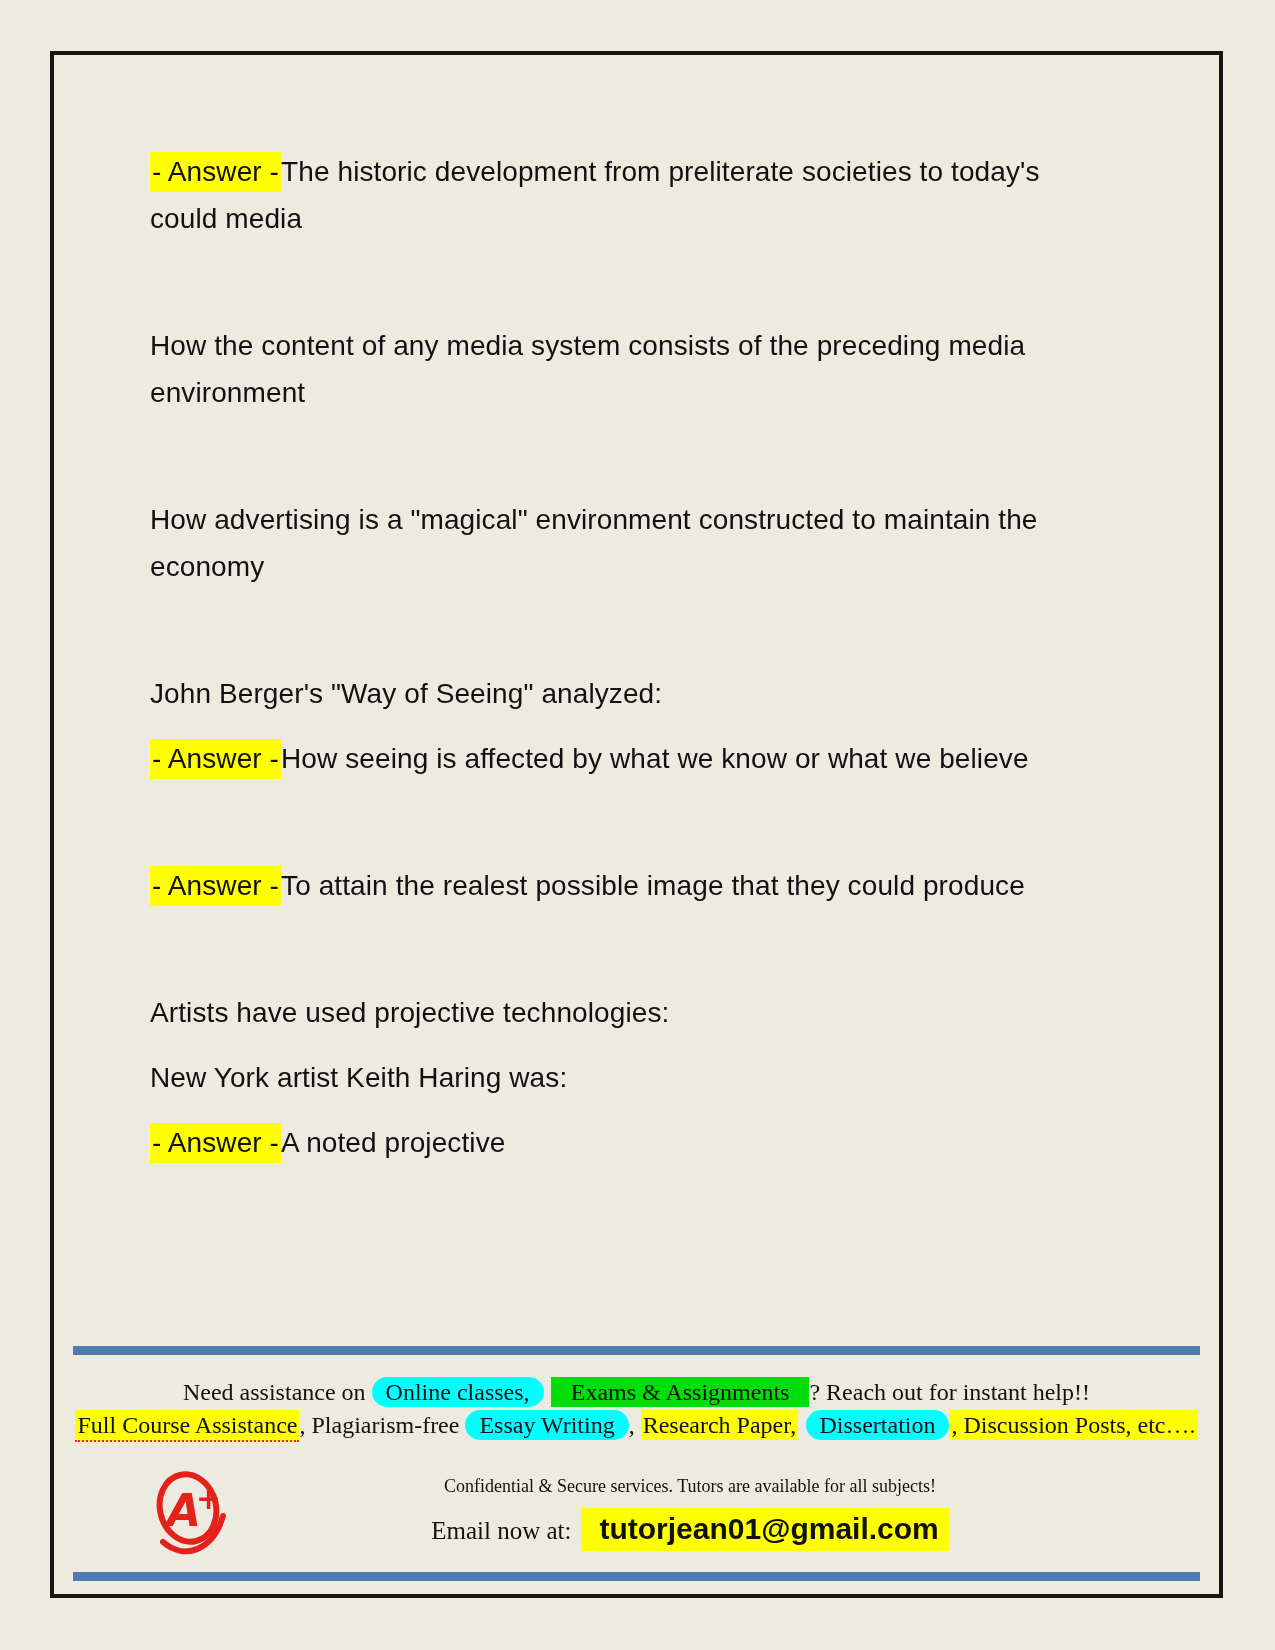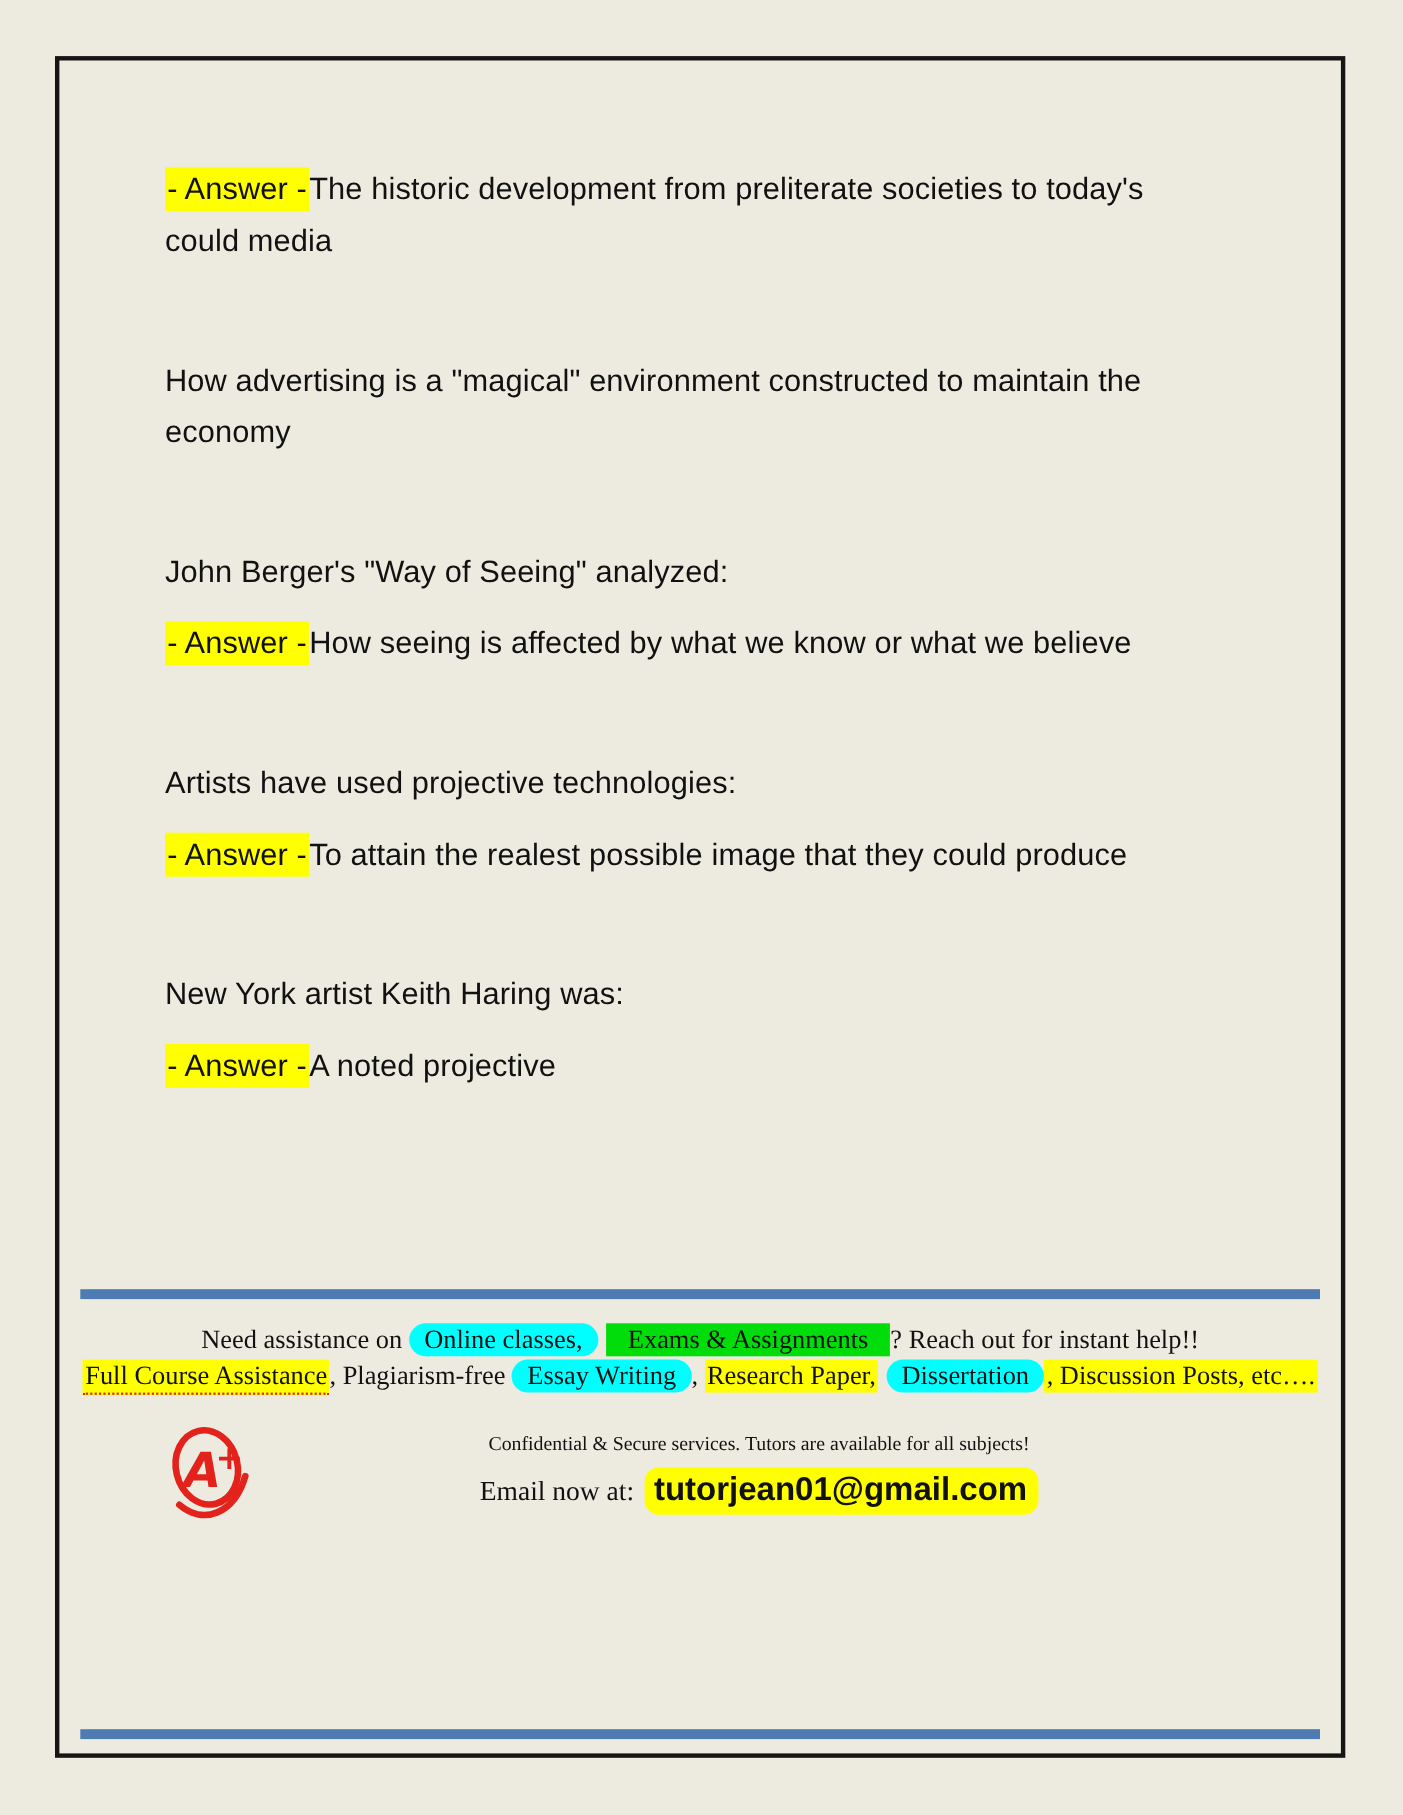--- a/index.html
+++ b/index.html
@@ -79,58 +79,61 @@
   .email-row { margin-top: 8px; white-space: nowrap; }
   .email-label {
     font-family: "Liberation Serif", serif;
     font-size: 25px;
   }
   .email-value {
     font-family: "Liberation Sans", sans-serif;
     font-weight: bold;
     font-size: 30px;
     background: var(--hl-yellow, #FFFF00);
-    padding: 4px 10px 6px 8px;
+    padding: 4px 10px 6px 18px;
     margin-left: 10px;
-    border-radius: 13px;
   }
 </style>
 </head>
 <body>
 
 <div class="page">
   <div class="page-border">
 
     <div class="qa-content">
 
       <div class="qa-block gap-lg">
         <div class="qa-line"><span class="hl-answer">- Answer -</span><span>The historic development from preliterate societies to today's</span></div>
         <div class="qa-line">could media</div>
       </div>
 
+      <div class="qa-block gap-lg">
+        <div class="qa-line">How the content of any media system consists of the preceding media</div>
+        <div class="qa-line">environment</div>
+      </div>
 
       <div class="qa-block gap-lg">
         <div class="qa-line">How advertising is a "magical" environment constructed to maintain the</div>
         <div class="qa-line">economy</div>
       </div>
 
       <div class="qa-block gap-sm">
         <div class="qa-line">John Berger's "Way of Seeing" analyzed:</div>
       </div>
 
       <div class="qa-block gap-lg">
         <div class="qa-line"><span class="hl-answer">- Answer -</span><span>How seeing is affected by what we know or what we believe</span></div>
       </div>
 
+      <div class="qa-block gap-lg">
+        <div class="qa-line"><span class="hl-answer">- Answer -</span><span>To attain the realest possible image that they could produce</span></div>
+      </div>
+
       <div class="qa-block gap-sm">
         <div class="qa-line">Artists have used projective technologies:</div>
-      </div>
-
-      <div class="qa-block gap-lg">
-        <div class="qa-line"><span class="hl-answer">- Answer -</span><span>To attain the realest possible image that they could produce</span></div>
       </div>
 
       <div class="qa-block gap-sm">
         <div class="qa-line">New York artist Keith Haring was:</div>
       </div>
 
       <div class="qa-block">
         <div class="qa-line"><span class="hl-answer">- Answer -</span><span>A noted projective</span></div>
       </div>
 

